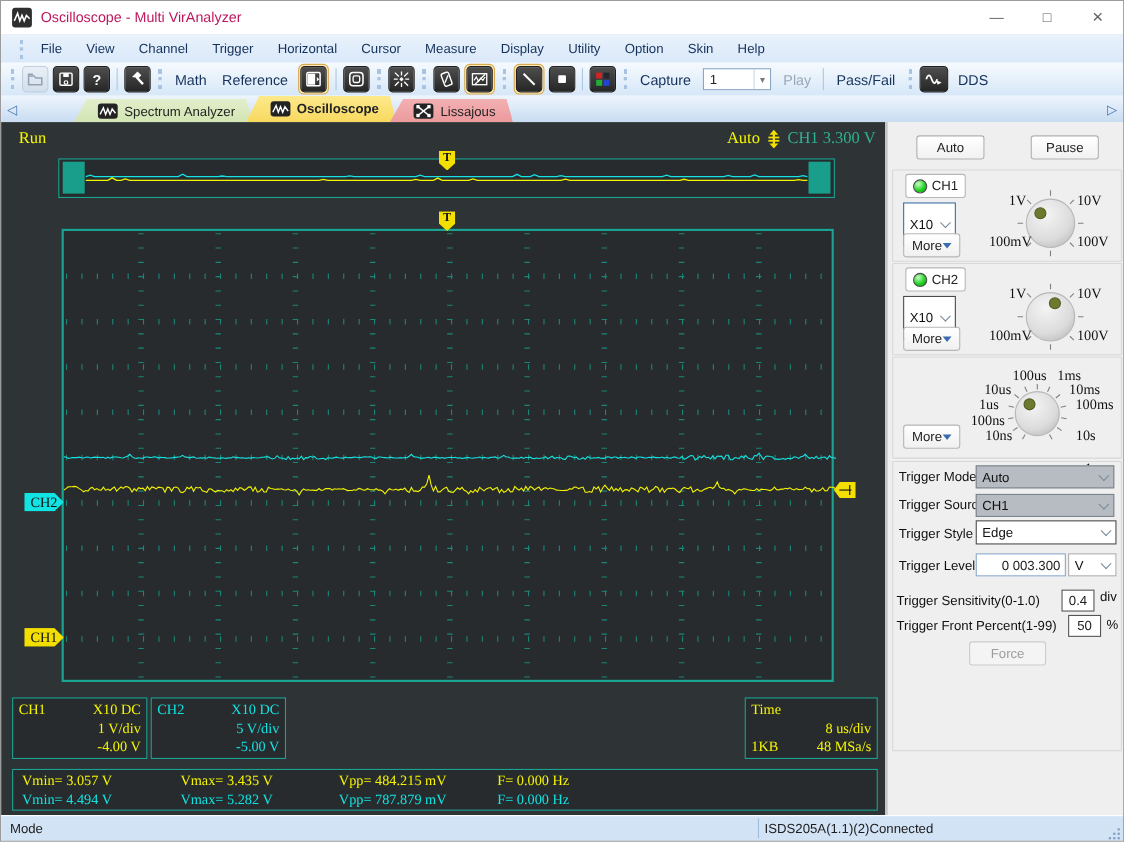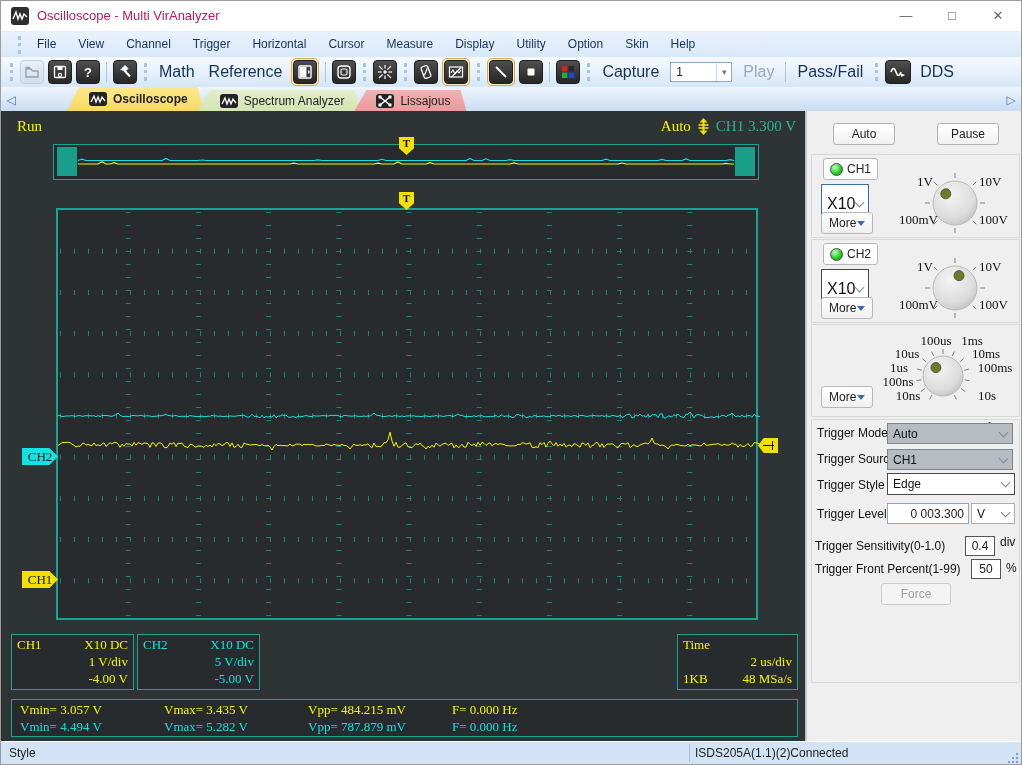--- a/index.html
+++ b/index.html
@@ -21,21 +21,21 @@
 
   
   .toolbar{position:absolute;left:0;top:56px;width:100%;height:30px;background:linear-gradient(#f6fafe,#d6e7f8);
     display:flex;align-items:center;padding-left:4px;}
   .tsep{width:1px;height:20px;border-left:1px solid #aec7e2;margin:0 4px;}
   .tbtn{width:24px;height:24px;border-radius:4px;background:linear-gradient(#4e4e4e,#262626);
     border:1px solid #1f1f1f;display:flex;align-items:center;justify-content:center;margin:0 2px;flex:0 0 auto;}
   .tbtn.light{background:linear-gradient(#e9eff6,#d3dfec);border:1px solid #c0cedd;}
   .twrap{border:1px solid #d9a94e;background:#fcecb9;border-radius:5px;padding:1px;display:flex;margin:0 2px;}
   .twrap .tbtn{margin:0;}
-  .tlabel{font-size:16px;color:#15325b;padding:0 7px;white-space:nowrap;}
+  .tlabel{font-size:13px;color:#15325b;padding:0 7px;white-space:nowrap;}
   .tlabel.disabled{color:#9aa7b6;}
   .qmark{color:#fff;font-weight:bold;font-size:13px;font-family:"Liberation Sans",sans-serif;}
   .capture-dd{width:62px;height:20px;background:#fff;border:1px solid #8aa8c6;display:flex;align-items:center;margin:0 4px;}
   .capture-dd .val{flex:1;font-size:12px;color:#222;padding-left:5px;}
   .capture-dd .chevbox{width:15px;height:100%;border-left:1px solid #c7d7e8;color:#777;font-size:9px;
     display:flex;align-items:center;justify-content:center;}
 
   
   .tabbar{position:absolute;left:0;top:86px;width:100%;height:24px;background:linear-gradient(#eef5fd,#c8dcf2);
     display:flex;align-items:flex-end;}
@@ -84,21 +84,21 @@
   
   .pbtn{position:absolute;height:22px;background:linear-gradient(#ffffff,#f1f1f1);border:1px solid #b2b2b2;
     border-radius:3px;font-size:12px;color:#222;text-align:center;line-height:20px;}
   .pbtn.disabled{color:#9d9d9d;background:#f4f4f4;border-color:#cccccc;}
   .group{position:absolute;left:4px;width:209px;border:1px solid #d8d8d8;border-radius:1px;}
   .ledbtn{position:absolute;height:22px;background:#fff;border:1px solid #b7b7b7;border-radius:3px;
     display:flex;align-items:center;gap:4px;padding:0 6px;font-size:12px;color:#222;}
   .led{width:13px;height:13px;border-radius:50%;border:1px solid #4b4b4b;
     background:radial-gradient(circle at 35% 30%,#c8ffc8,#23d423 55%,#0c8d0c);}
   .ddl{position:absolute;height:40px;background:#fff;display:flex;align-items:center;justify-content:space-between;
-    padding:0 5px;font-size:16px;color:#111;}
+    padding:0 5px;font-size:12px;color:#111;}
   .chev{width:7px;height:7px;border-left:1px solid #7a8априори;border:0;border-left:1px solid #7a8a99;border-bottom:1px solid #7a8a99;transform:rotate(-45deg);margin-top:-3px;}
   .tri{width:0;height:0;border-left:4px solid transparent;border-right:4px solid transparent;border-top:5px solid #3a6ab0;}
   .morebtn{position:absolute;height:22px;background:linear-gradient(#fff,#f0f0f0);border:1px solid #b7b7b7;border-radius:3px;
     display:flex;align-items:center;justify-content:space-between;padding:0 7px;font-size:12px;color:#222;}
   .klabel{position:absolute;font-family:"Liberation Serif",serif;font-size:13px;color:#111;white-space:nowrap;}
   .klabel.ctr{transform:translateX(-50%);}
   .trglabel{position:absolute;font-size:12px;color:#111;white-space:nowrap;}
   .gsel{position:absolute;height:21px;background:#b7bcc2;border:1px solid #7d858d;display:flex;align-items:center;
     justify-content:space-between;padding:0 5px;font-size:12px;color:#111;}
   .wsel{position:absolute;height:22px;background:#fff;border:1px solid #4a4a4a;display:flex;align-items:center;
@@ -264,35 +264,35 @@
         <path d="M2 8 q2.5 -7 5 0 q2.5 7 5 0" fill="none" stroke="#fff" stroke-width="1.6"></path>
         <path d="M11 9 l5 2 -3.5 2 z" fill="#fff"></path>
       </svg>
     </div>
     <span class="tlabel">DDS</span>
   </div>
 
   <div class="tabbar">
     <span class="tab-nav">◁</span>
     <div style="width:52px;"></div>
+    <div class="tab" style="background:linear-gradient(#e3eecb,#d2e5b3);">
+      <span class="tab-icon">
+        <svg width="18" height="14" viewBox="0 0 18 14">
+            <polyline points="2,10 5,4 7,10 9,5 11,10 13,5 16,9" fill="none" stroke="#fff" stroke-width="1.3"></polyline>
+          </svg>
+      </span>
+      <span>Spectrum Analyzer</span>
+    </div>
     <div class="tab active" style="background:linear-gradient(#fde98c,#f8d95f);">
       <span class="tab-icon">
         <svg width="18" height="14" viewBox="0 0 18 14">
             <polyline points="2,10 5,4 7,10 9,5 11,10 13,5 16,9" fill="none" stroke="#fff" stroke-width="1.3"></polyline>
           </svg>
       </span>
       <span>Oscilloscope</span>
-    </div>
-    <div class="tab" style="background:linear-gradient(#e3eecb,#d2e5b3);">
-      <span class="tab-icon">
-        <svg width="18" height="14" viewBox="0 0 18 14">
-            <polyline points="2,10 5,4 7,10 9,5 11,10 13,5 16,9" fill="none" stroke="#fff" stroke-width="1.3"></polyline>
-          </svg>
-      </span>
-      <span>Spectrum Analyzer</span>
     </div>
     <div class="tab" style="background:linear-gradient(#f3b0b2,#eb9a9d);">
       <span class="tab-icon">
         <svg width="18" height="14" viewBox="0 0 18 14">
           <line x1="4" y1="3" x2="14" y2="11" stroke="#fff" stroke-width="1.4"></line>
           <line x1="14" y1="3" x2="4" y2="11" stroke="#fff" stroke-width="1.4"></line>
           <rect x="2.5" y="1.5" width="3" height="3" fill="#fff"></rect>
             <rect x="12.5" y="1.5" width="3" height="3" fill="#fff"></rect>
           <rect x="2.5" y="9.5" width="3" height="3" fill="#fff"></rect>
             <rect x="12.5" y="9.5" width="3" height="3" fill="#fff"></rect>
@@ -385,21 +385,21 @@
       <div class="row" style="justify-content:flex-end;">
           <span>-5.00 V</span>
         </div>
     </div>
     <div class="ibox yel" style="left:676px;top:523px;width:121px;height:56px;">
       <div class="row">
           <span>Time</span>
           <span></span>
         </div>
       <div class="row" style="justify-content:flex-end;">
-          <span>2 us/div</span>
+          <span>8 us/div</span>
         </div>
       <div class="row">
           <span>1KB</span>
           <span>48 MSa/s</span>
         </div>
     </div>
 
     <div class="mbox">
       <div class="mrow yel">
         <span class="mcell">Vmin= 3.057 V</span>
@@ -545,21 +545,21 @@
     <span class="trglabel" style="left:8px;top:428px;">Trigger Sensitivity(0-1.0)</span>
     <input class="ninput" style="left: 158px; top: 425px; width: 30px;" readonly="" value="0.4">
     <span class="trglabel" style="left:193px;top:424px;">div</span>
     <span class="trglabel" style="left:8px;top:451px;">Trigger Front Percent(1-99)</span>
     <input class="ninput" style="left: 164px; top: 448px; width: 30px;" readonly="" value="50">
     <span class="trglabel" style="left:199px;top:450px;">%</span>
     <div class="pbtn disabled" style="left:74px;top:472px;width:70px;">Force</div>
   </div>
 
   <div class="statusbar">
-    <span class="txt" style="left:8px;">Style</span>
+    <span class="txt" style="left:8px;">Mode</span>
     <div class="vsep"></div>
     <span class="txt" style="left:694px;">ISDS205A(1.1)(2)Connected</span>
     <div class="sgrip">
       <i style="right:0;bottom:0;position:absolute;"></i>
         <i style="right:4px;bottom:0;position:absolute;"></i>
       <i style="right:0;bottom:4px;position:absolute;"></i>
         <i style="right:8px;bottom:0;position:absolute;"></i>
       <i style="right:0;bottom:8px;position:absolute;"></i>
         <i style="right:4px;bottom:4px;position:absolute;"></i>
     </div>

